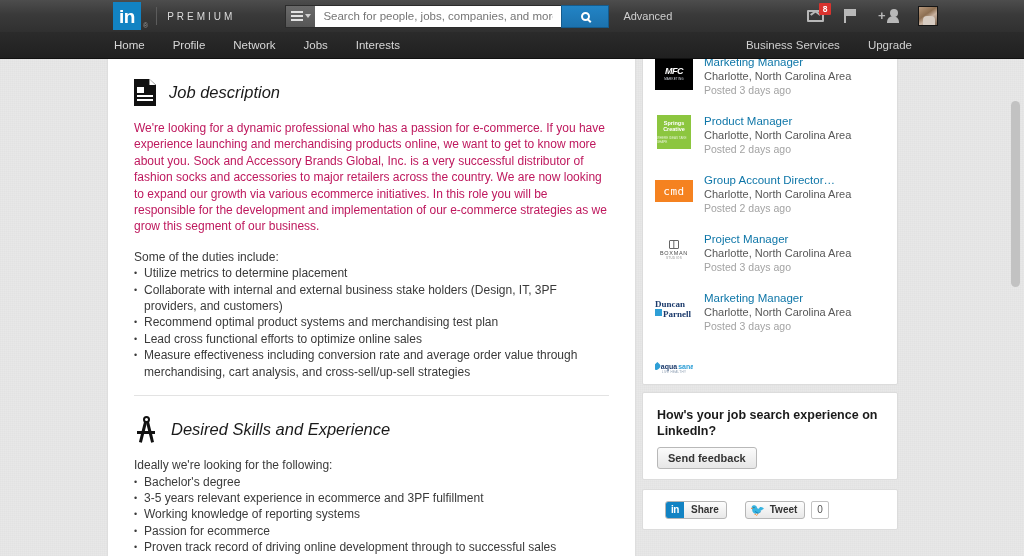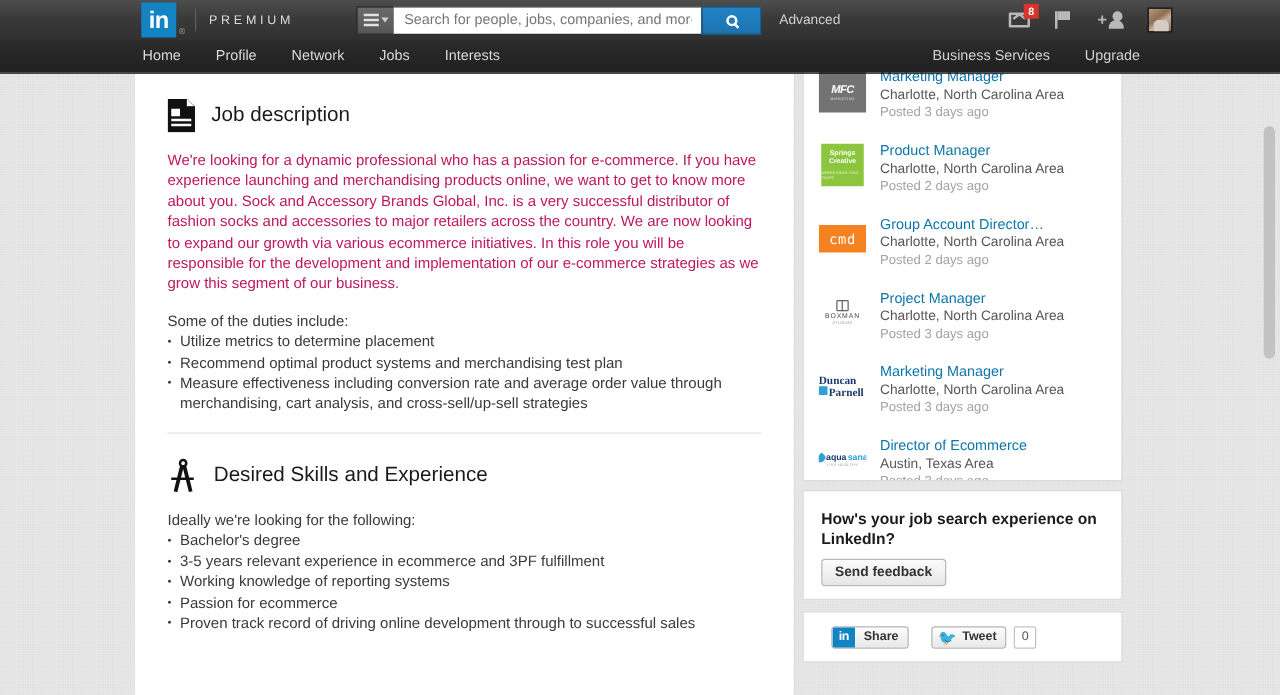--- a/index.html
+++ b/index.html
@@ -106,21 +106,21 @@
   .nav-right .nav-item { color:#d0d0d0; }
 
   
   .maincard {
     position:absolute; left:107px; top:59px; width:529px; height: 497px;
     background:#fff; border-left:1px solid #dedede; border-right:1px solid #dedede;
     box-shadow: 0 0 0 0 rgba(0,0,0,0);
     overflow:hidden;
   }
   .sec { padding: 0 26px; }
-  .sec-head { display:flex; align-items:center; gap:13px; padding-top: 20px; padding-bottom: 14px;}
+  .sec-head { display:flex; align-items:center; gap:13px; padding-top: 20px; padding-bottom: 14px; font-style: italic;}
   .sec-title { font-size:16.5px; color:#1a1a1a; font-weight:normal; }
 
   .doc-icon { width:22px; height:27px; position:relative; }
   .doc-icon .pg { position:absolute; inset:0; background:#111; clip-path: polygon(0 0, 70% 0, 100% 22%, 100% 100%, 0 100%); }
   .doc-icon .fold { position:absolute; right:0; top:0; width:30%; height:24%; background:#fff; clip-path: polygon(0 0, 100% 100%, 0 100%); }
   .doc-icon .l1{position:absolute;left:3px;top:8px;width:7px;height:6px;background:#fff;}
   .doc-icon .l2{position:absolute;left:3px;top:16px;width:16px;height:2px;background:#fff;}
   .doc-icon .l3{position:absolute;left:3px;top:20px;width:16px;height:2px;background:#fff;}
 
   .compass-icon { width:24px; height:27px; position:relative; }
@@ -148,21 +148,21 @@
   .job-logo { width:38px; height:38px; flex:none; display:flex; align-items:center; justify-content:center; overflow:hidden;}
   .job-meta { flex:1; min-width:0; padding-top:1px; }
   .job-title {
     font-size:11.5px; color:#0e76a8; line-height:14px; cursor:pointer;
     white-space:nowrap; overflow:hidden; text-overflow:ellipsis;
   }
   .job-loc { font-size:11px; color:#575757; line-height:14px; white-space:nowrap; overflow:hidden; text-overflow:ellipsis;}
   .job-posted { font-size:10.5px; color:#a3a3a3; line-height:14px; }
 
   
-  .lg-mfc{width:38px;height:34px;background:#737373;display:flex;align-items:center;justify-content:center;flex-direction:column;}
+  .lg-mfc{width:38px;height:34px;background:#000000;display:flex;align-items:center;justify-content:center;flex-direction:column;}
   .lg-mfc .t{color:#fff;font-style:italic;font-weight:bold;font-size:9px;letter-spacing:-0.5px;}
   .lg-mfc .s{color:#d7dce6;font-size:3px;letter-spacing:0.2px;margin-top:1px;}
   .lg-spr{width:34px;height:34px;background:#8cc63f;display:flex;align-items:center;justify-content:center;flex-direction:column;}
   .lg-spr .t{color:#fff;font-size:5.5px;font-weight:bold;line-height:6px;text-align:center;}
   .lg-spr .s{color:#e6f2d4;font-size:3px;margin-top:4px;}
   .lg-cmd{width:38px;height:22px;background:#f58220;display:flex;align-items:center;justify-content:center;}
   .lg-cmd .t{color:#fff;font-size:11px;letter-spacing:0.5px;font-family:"DejaVu Sans Mono",monospace;text-align:right;}
   .lg-box{width:38px;height:30px;display:flex;flex-direction:column;align-items:center;justify-content:center;color:#555;}
   .lg-box .ic{width:10px;height:9px;border:1.4px solid #666;border-radius:1px;margin-bottom:1px;position:relative;}
   .lg-box .ic:after{content:"";position:absolute;left:50%;top:-1px;width:1.4px;height:9px;background:#666;transform:translateX(-50%);}
@@ -293,21 +293,23 @@
           <span class="l1"></span>
             <span class="l2"></span>
             <span class="l3"></span>
         </span>
         <span class="sec-title">Job description</span>
       </div>
       <p class="body-p">We're looking for a dynamic professional who has a passion for e-commerce. If you have experience launching and merchandising products online, we want to get to know more about you.  Sock and Accessory Brands Global, Inc. is a very successful distributor of fashion socks and accessories to major retailers across the country.  We are now looking to expand our growth via various ecommerce initiatives.  In this role you will be responsible for the development and implementation of our e-commerce strategies as we grow this segment of our business.</p>
       <div class="list-intro">Some of the duties include:</div>
       <ul class="bul">
         <li>Utilize metrics to determine placement</li>
+        <li>Collaborate with internal and external business stake holders (Design, IT, 3PF providers, and customers)</li>
         <li>Recommend optimal product systems and merchandising test plan</li>
+        <li>Lead cross functional efforts to optimize online sales</li>
         <li>Measure effectiveness including conversion rate and average order value through merchandising, cart analysis, and cross-sell/up-sell strategies</li>
       </ul>
       <div class="divider"></div>
     </div>
 
     <div class="sec">
       <div class="sec-head">
         <span class="compass-icon">
           <span class="top"></span>
             <span class="lg1"></span>
@@ -404,25 +406,20 @@
       <div class="job-logo">
         <div class="lg-aqu">
             <span class="r">
               <span class="drop"></span>
               <span class="t1">aqua</span>
               <span class="t2">sana</span>
             </span>
             <span class="s">LIVE HEALTHY</span>
           </div>
       </div>
-      <div class="job-meta">
-        <div class="job-title">Director of Ecommerce</div>
-        <div class="job-loc">Austin, Texas Area</div>
-        <div class="job-posted">Posted 2 days ago</div>
-      </div>
     </div>
 
   </div>
 
   <div class="fb-card">
     <div class="fb-title">How's your job search experience on LinkedIn?</div>
     <div class="fb-btn">Send feedback</div>
   </div>
 
   <div class="share-card">

